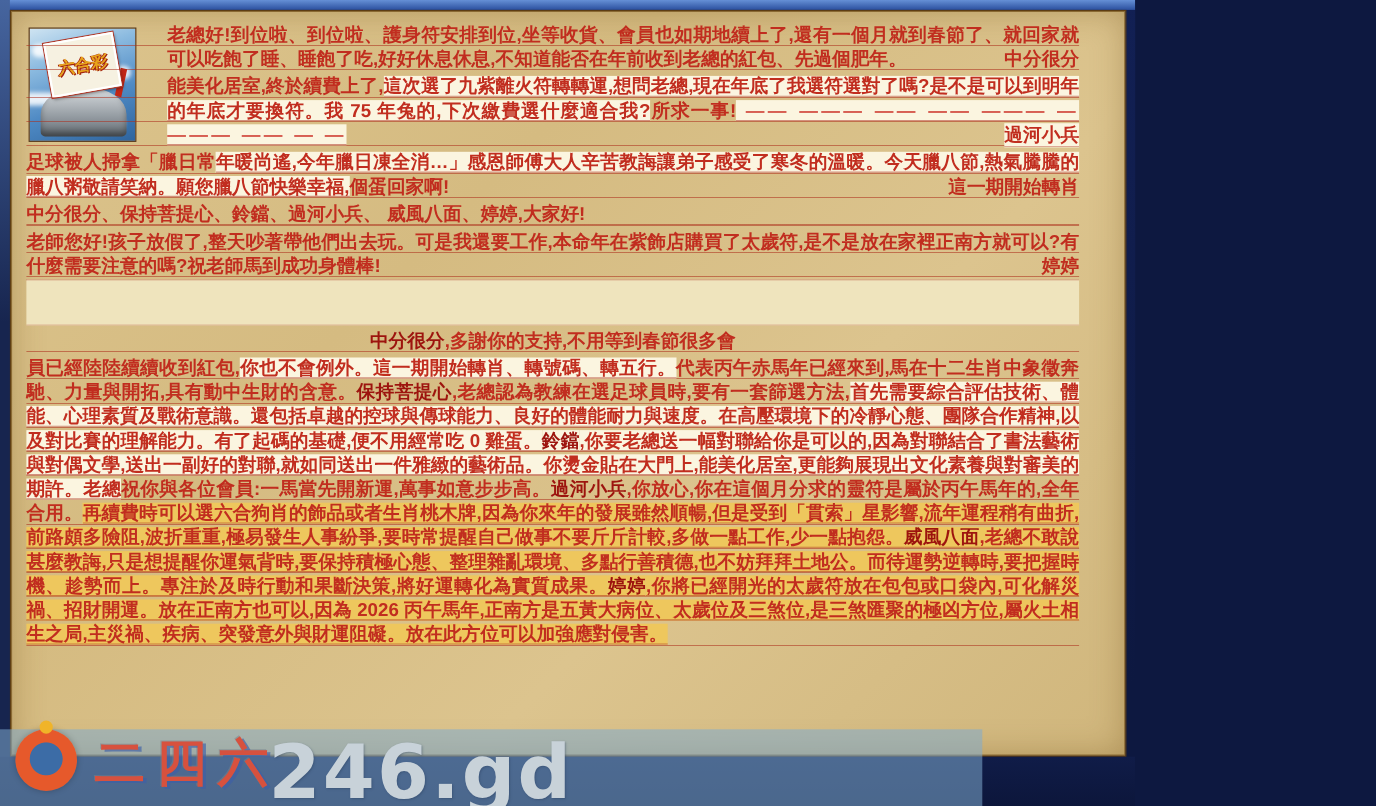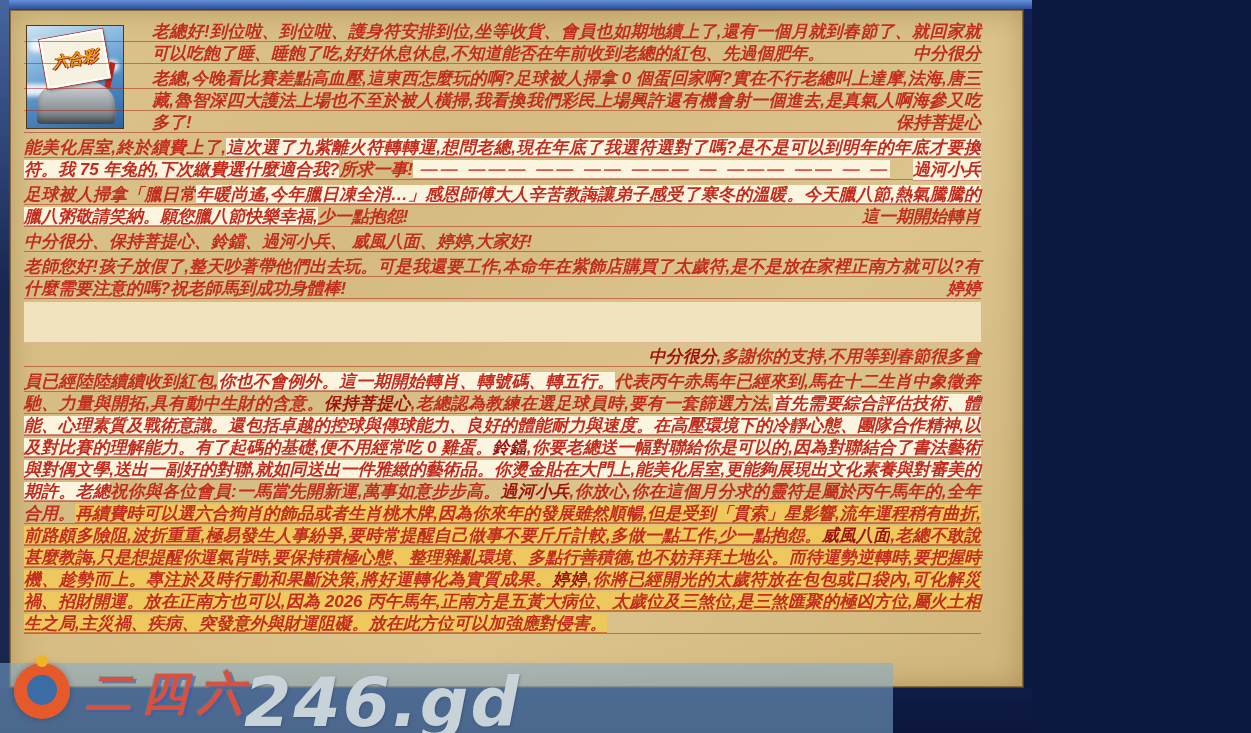--- a/index.html
+++ b/index.html
@@ -1,18 +1,18 @@
 <!DOCTYPE html>
 <html><head>
 <meta charset="utf-8">
 <style>
   html,body{margin:0;padding:0;background:#0d1840;}
   .stage{position:relative;width:1032px;height:733px;overflow:hidden;
          background:linear-gradient(#122054,#0d1840 85%);
-         font-family:"Liberation Sans",sans-serif;font-style:italic;}
+         font-family:"Liberation Sans",sans-serif;}
   .top-strip{position:absolute;top:0;left:0;right:0;height:9px;
              background:linear-gradient(#6590d6,#2b4f9e);}
   .side-glow{position:absolute;top:0;left:0;width:9px;bottom:0;
              background:linear-gradient(#46659f,#17254f 40%);}
   .parchment{position:absolute;left:9px;top:9px;right:8px;bottom:45px;
              box-sizing:border-box;padding:8px 42px 0 14px;
              background:linear-gradient(135deg,#dcc48d 0%,#d5bb81 35%,#dcc48e 65%,#d0b67c 100%);
              border:1px solid #5d3d14;
              box-shadow:inset 0 0 0 1px #8a6a33, inset 0 0 30px rgba(110,75,20,.35);}
   
@@ -38,21 +38,21 @@
         text-align:justify;margin:3px 0 1px 0;}
   .ruled{background-image:repeating-linear-gradient(to bottom,
           transparent 0,transparent 20px,rgba(172,44,26,.55) 20px,rgba(172,44,26,.55) 21px,
           transparent 21px,transparent 22px);}
   .para .b{font-weight:800;color:#9d140e;}
   .para .sel{background-color:#fbf5e0;box-shadow:inset 0 -1px 0 rgba(172,44,26,.5);}
   .para .gold{background-color:#eec75d;box-shadow:inset 0 -1px 0 rgba(172,44,26,.5);}
   .para .dash{letter-spacing:3px;color:#d5564a;}
   .sig{position:absolute;right:0;bottom:0;line-height:22px;white-space:nowrap;}
   .sig.sel{background-color:#fbf5e0;}
-  .right-line{text-align:right;}
+  .right-line{text-align:center;}
   .band{width:1128px;max-width:100%;height:42px;margin:1px 0 1px 0;background:#efe4bd;
         box-shadow:inset 0 -1px 0 rgba(172,44,26,.25), inset 0 20px 0 -19px rgba(172,44,26,.25);}
   
   .bottom-bar{position:absolute;left:0;right:0;bottom:0;height:45px;background:linear-gradient(#101c48,#0c163b);}
   .watermark{position:absolute;left:0;bottom:0;width:893px;height:70px;
              background:rgba(128,172,208,.55);
              display:flex;align-items:flex-start;gap:16px;padding-left:14px;box-sizing:border-box;}
   .wm-circle{width:56px;height:56px;border-radius:50%;flex:0 0 auto;position:relative;
              background:radial-gradient(circle at 50% 48%, #3c6ca6 0 36%, #e6592b 38% 100%);
              box-shadow:0 0 6px rgba(0,0,0,.25);}
@@ -77,23 +77,22 @@
         <div class="cloud c2"></div>
         <div class="cloud c3"></div>
         <div class="cloud c4"></div>
         <div class="flag"></div>
         <div class="mbox"></div>
         <div class="env">
           <span class="env-label">六合彩</span>
         </div>
       </div>
     <div class="para ruled"><span>老總好!到位啦、到位啦、護身符安排到位,坐等收貨、會員也如期地續上了,還有一個月就到春節了、就回家就可以吃飽了睡、睡飽了吃,好好休息休息,不知道能否在年前收到老總的紅包、先過個肥年。</span><span class="sig">中分很分</span></div>
-        <div class="para ruled"><span>老總,今晚看比賽差點高血壓,這東西怎麼玩的啊?足球被人掃拿 0 個蛋回家啊?實在不行老總叫上達摩,法海,唐三藏,魯智深四大護法上場也不至於被人橫掃,我看換我們彩民上場興許還有機會射一個進去,是真氣人啊海參又吃多了!</span><span class="sig">保持菩提心</span></div>
         <div class="para ruled"><span>能美化居室,終於續費上了,</span><span class="sel">這次選了九紫離火符轉轉運,想問老總,現在年底了我選符選對了嗎?是不是可以到明年的年底才要換符。我 75 年兔的,下次繳費選什麼適合我?</span><span>所求一事!</span><span class="dash sel"> —— ——— —— —— ——— — ——— —— — — </span><span class="sig sel">過河小兵</span></div>
-        <div class="para ruled"><span>足球被人掃拿「臘日常</span><span class="sel">年暖尚遙,今年臘日凍全消…」感恩師傅大人辛苦教誨讓弟子感受了寒冬的溫暖。今天臘八節,熱氣騰騰的臘八粥敬請笑納。願您臘八節快樂幸福,</span><span>少一點抱怨!</span><span class="sig">這一期開始轉肖</span></div>
+        <div class="para ruled"><span>足球被人掃拿「臘日常</span><span class="sel">年暖尚遙,今年臘日凍全消…」感恩師傅大人辛苦教誨讓弟子感受了寒冬的溫暖。今天臘八節,熱氣騰騰的臘八粥敬請笑納。願您臘八節快樂幸福,</span><span>個蛋回家啊!</span><span class="sig">這一期開始轉肖</span></div>
         <div class="para ruled"><span>中分很分、保持菩提心、鈴鐺、過河小兵、 威風八面、婷婷,大家好!</span></div>
         <div class="para ruled"><span>老師您好!孩子放假了,整天吵著帶他們出去玩。可是我還要工作,本命年在紫飾店購買了太歲符,是不是放在家裡正南方就可以?有什麼需要注意的嗎?祝老師馬到成功身體棒!</span><span class="sig">婷婷</span></div>
       </div>
 
     <div class="band"></div>
 
     <div id="reply">
         <div class="para ruled right-line"><span class="b">中分很分</span><span>,多謝你的支持,不用等到春節很多會</span></div>
         <div class="para ruled"><span>員已經陸陸續續收到紅包,</span><span class="sel">你也不會例外。這一期開始轉肖、轉號碼、轉五行。</span><span>代表丙午赤馬年已經來到,馬在十二生肖中象徵奔馳、力量與開拓,具有動中生財的含意。</span><span class="b">保持菩提心</span><span>,老總認為教練在選足球員時,要有一套篩選方法,</span><span class="sel">首先需要綜合評估技術、體能、心理素質及戰術意識。還包括卓越的控球與傳球能力、良好的體能耐力與速度。在高壓環境下的冷靜心態、團隊合作精神,以及對比賽的理解能力。有了起碼的基礎,便不用經常吃 0 雞蛋。</span><span class="b sel">鈴鐺</span><span class="sel">,你要老總送一幅對聯給你是可以的,因為對聯結合了書法藝術與對偶文學,送出一副好的對聯,就如同送出一件雅緻的藝術品。你燙金貼在大門上,能美化居室,更能夠展現出文化素養與對審美的期許。老總</span><span>祝你與各位會員:一馬當先開新運,萬事如意步步高。</span><span class="b">過河小兵</span><span>,你放心,你在這個月分求的靈符是屬於丙午馬年的,全年合用。</span><span class="gold">再續費時可以選六合狗肖的飾品或者生肖桃木牌,因為你來年的發展雖然順暢,但是受到「貫索」星影響,流年運程稍有曲折,前路頗多險阻,波折重重,極易發生人事紛爭,要時常提醒自己做事不要斤斤計較,多做一點工作,少一點抱怨。</span><span class="b gold">威風八面</span><span class="gold">,老總不敢說甚麼教誨,只是想提醒你運氣背時,要保持積極心態、整理雜亂環境、多點行善積德,也不妨拜拜土地公。而待運勢逆轉時,要把握時機、趁勢而上。專注於及時行動和果斷決策,將好運轉化為實質成果。</span><span class="b gold">婷婷</span><span class="gold">,你將已經開光的太歲符放在包包或口袋內,可化解災禍、招財開運。放在正南方也可以,因為 2026 丙午馬年,正南方是五黃大病位、太歲位及三煞位,是三煞匯聚的極凶方位,屬火土相生之局,主災禍、疾病、突發意外與財運阻礙。放在此方位可以加強應對侵害。</span></div>
       </div>

